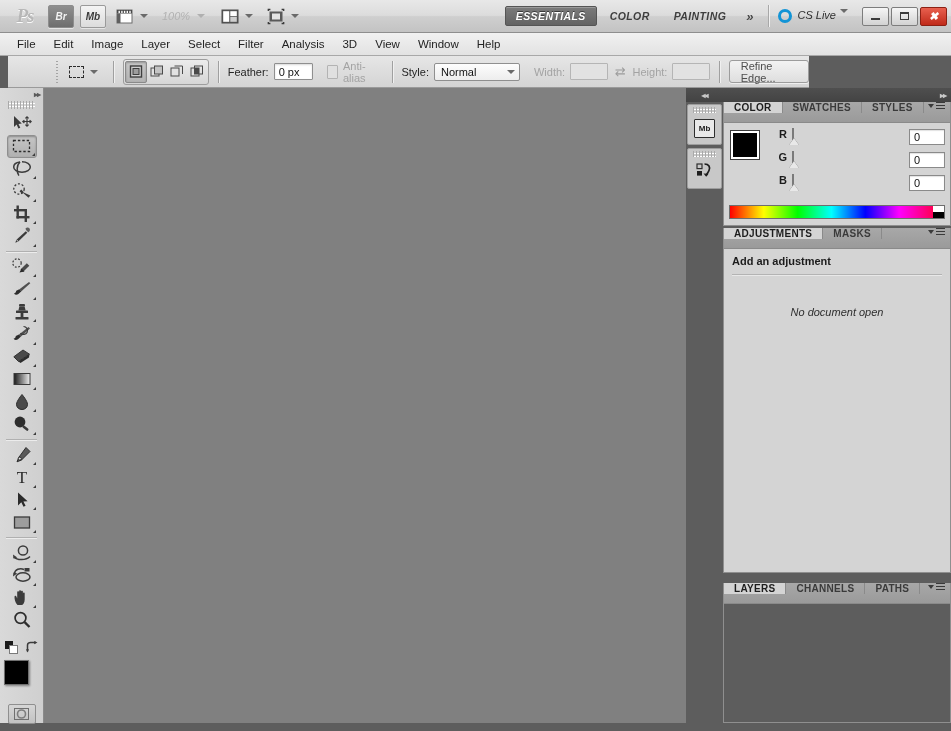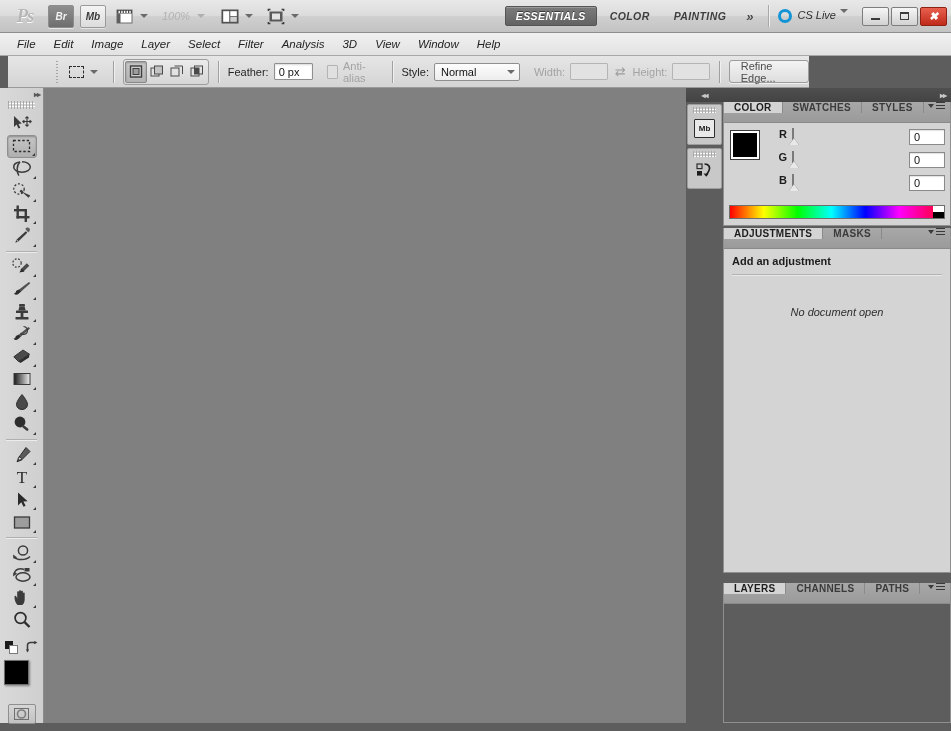--- a/index.html
+++ b/index.html
@@ -80,21 +80,21 @@
   }
   .wbtn.close{background:linear-gradient(to bottom,#e8604f,#c02a19);border-color:#8c2114;color:#fff;font-size:11px;font-weight:bold;}
   .glyph-min{width:9px;height:2px;background:#3b3b3b;margin-top:5px;}
   .glyph-max{width:9px;height:8px;border:1px solid #3b3b3b;box-sizing:border-box;border-top-width:2px;}
 
   
   .menubar{
     position:absolute;left:0;top:33px;width:951px;height:23px;
     background:linear-gradient(to bottom,#f1f1f1,#e2e2e2);
     border-bottom:1px solid #a8a8a8;
-    box-sizing:border-box;display:flex;align-items:center;padding-left:8px;font-style:italic;
+    box-sizing:border-box;display:flex;align-items:center;padding-left:8px;
   }
   .menu-item{padding:3px 9px;color:#232323;font-size:11.5px;cursor:default;border-radius:2px;}
 
   
   .optbar{
     position:absolute;left:8px;top:56px;width:801px;height:32px;
     background:linear-gradient(to bottom,#e6e6e6,#d4d4d4);
     border-bottom:1px solid #9a9a9a;
     box-sizing:border-box;display:flex;align-items:center;padding-left:44px;
   }

